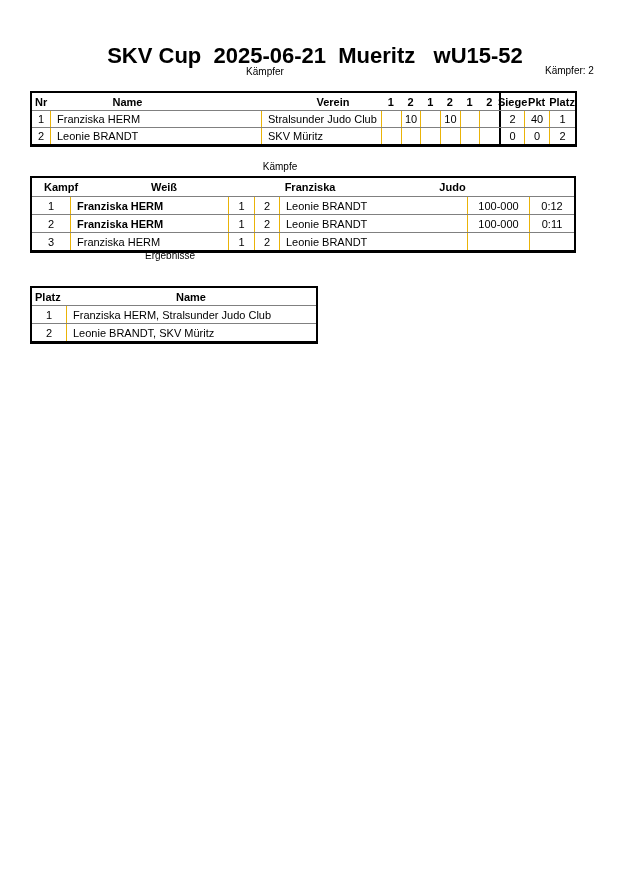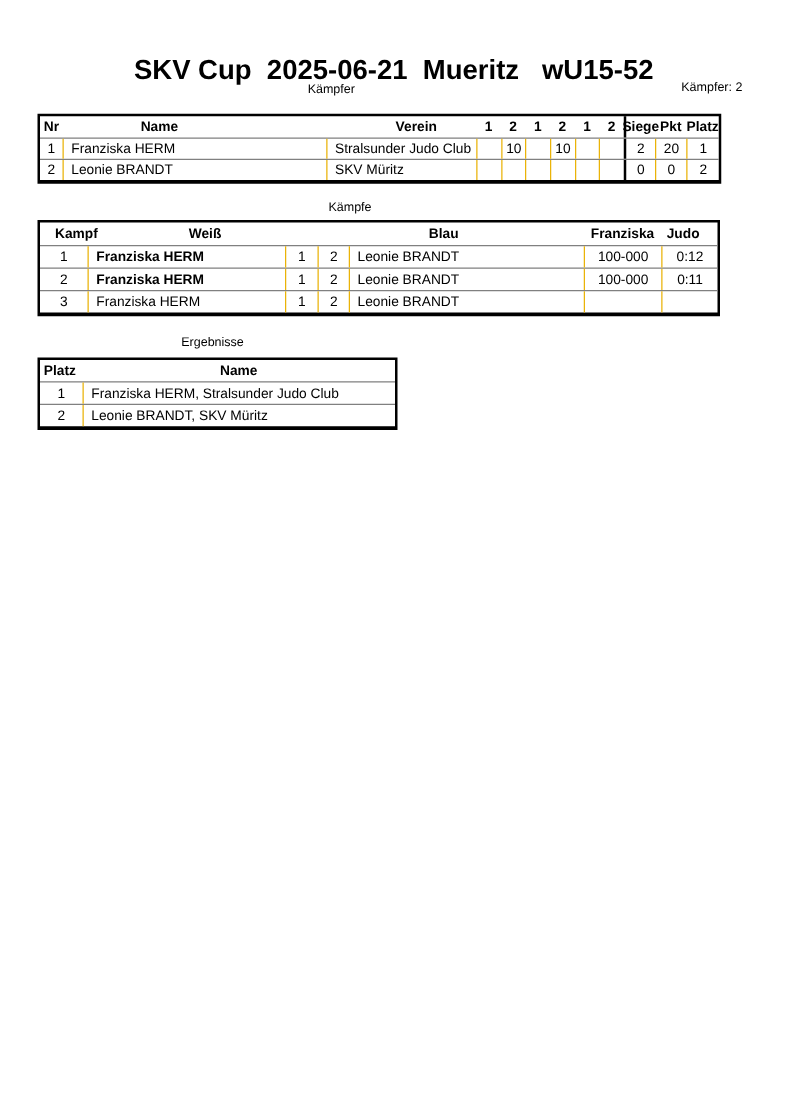--- a/index.html
+++ b/index.html
@@ -11,21 +11,21 @@
   .doc-title {
     position:absolute; top:43px; left:0; width:630px; text-align:center;
     font-size:22px; font-weight:bold; white-space:pre;
   }
   .caption {
     position:absolute; transform:translateX(-50%);
     font-size:10px; font-weight:normal; white-space:nowrap;
   }
   .cap-kaempfer   { left:265px; top:66px; }
   .cap-kaempfe    { left:280px; top:161px; }
-  .cap-ergebnisse { left:170px; top:269px; }
+  .cap-ergebnisse { left:170px; top:250px; }
   .corner-note {
     position:absolute; left:545px; top:65px; font-size:10px; white-space:nowrap;
   }
 
   
   .tbl {
     position:absolute; background:#fff;
     border:2px solid #000; border-bottom:3px solid #000;
   }
   .row { display:flex; box-sizing:border-box; align-items:stretch; }
@@ -99,21 +99,21 @@
       <div class="cell c-nr">1</div>
       <div class="cell left c-name vline">Franziska HERM</div>
       <div class="cell left c-verein vline">Stralsunder Judo Club</div>
       <div class="cell c-s vline"></div>
       <div class="cell c-s vline">10</div>
       <div class="cell c-s vline"></div>
       <div class="cell c-s vline">10</div>
       <div class="cell c-s vline"></div>
       <div class="cell c-s vline"></div>
       <div class="cell c-siege thickline">2</div>
-      <div class="cell c-pkt vline">20</div>
+      <div class="cell c-pkt vline">40</div>
       <div class="cell c-platz vline">1</div>
     </div>
     <div class="row data">
       <div class="cell c-nr">2</div>
       <div class="cell left c-name vline">Leonie BRANDT</div>
       <div class="cell left c-verein vline">SKV Müritz</div>
       <div class="cell c-s vline"></div>
       <div class="cell c-s vline"></div>
       <div class="cell c-s vline"></div>
       <div class="cell c-s vline"></div>
@@ -127,23 +127,20 @@
 
   <div class="caption cap-kaempfe">Kämpfe</div>
   <div class="tbl t2">
     <div class="row head">
       <div class="cell hcell c2-kampf h-kampf">Kampf</div>
       <div class="cell hcell c2-weiss h-weiss">
           <span class="shift">Weiß</span>
         </div>
       <div class="cell hcell c2-n1"></div>
       <div class="cell hcell c2-n2"></div>
-      <div class="cell hcell c2-blau h-blau">
-          <span class="shift">Blau</span>
-        </div>
       <div class="cell hcell c2-erg">Franziska</div>
       <div class="cell hcell c2-zeit h-zeit">
           <span class="shift">Judo</span>
         </div>
     </div>
     <div class="row data">
       <div class="cell c2-kampf">1</div>
       <div class="cell left c2-weiss vline bold">Franziska HERM</div>
       <div class="cell c2-n1 vline">1</div>
       <div class="cell c2-n2 vline">2</div>

